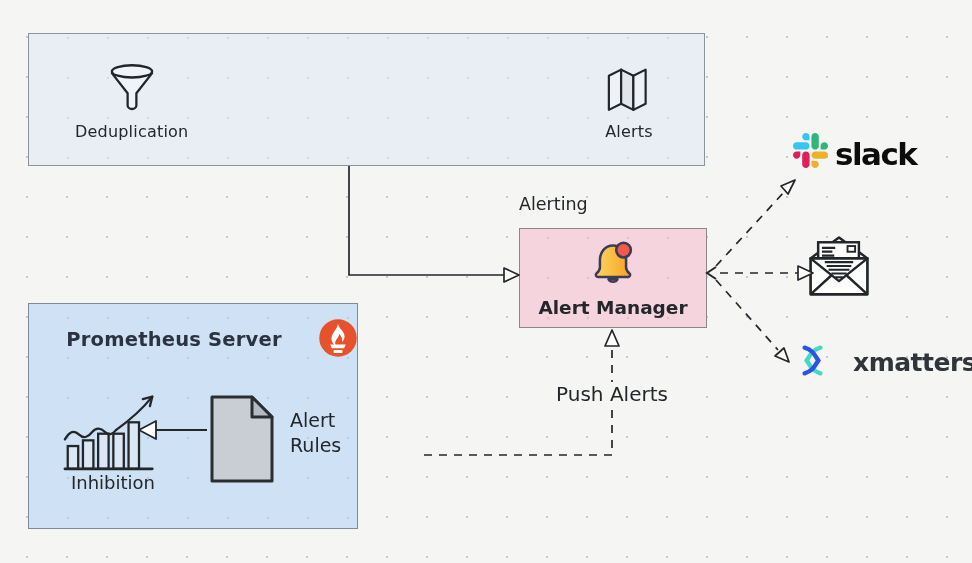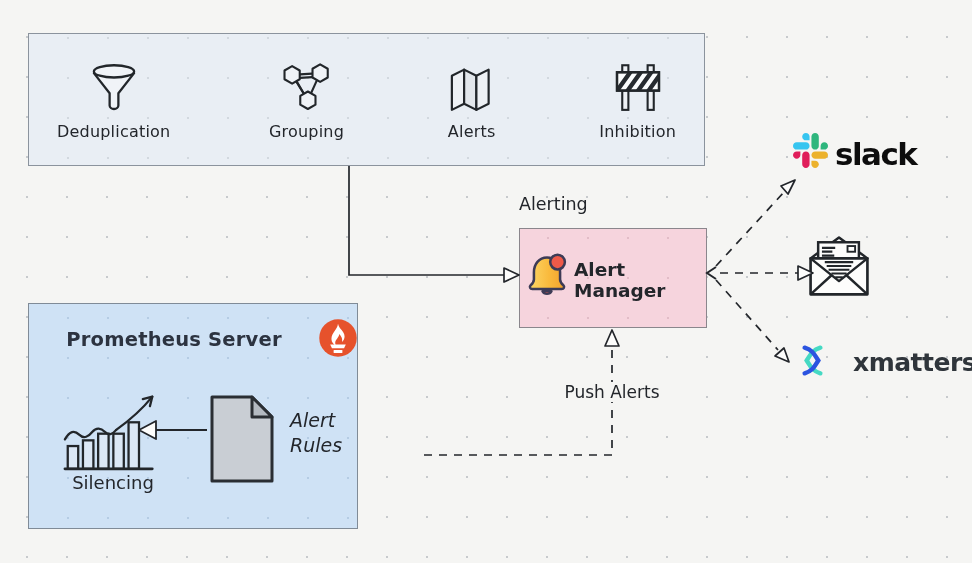--- a/index.html
+++ b/index.html
@@ -17,36 +17,36 @@
   }
   .abs{position:absolute;}
   
   .features-box{
     left:28px;top:33px;width:677px;height:133px;
     background-color:#e9eef4;
     background-image:radial-gradient(#d2d8df 1.1px, transparent 1.3px);
     background-size:40px 40px;background-position:19px 24px;
     border:1.5px solid #8b939d;
     display:flex;align-items:center;justify-content:space-between;
-    padding:0 28px;box-sizing:border-box;z-index:2;
+    padding:0 46px;box-sizing:border-box;z-index:2;
   }
   .feature{display:flex;flex-direction:column;align-items:center;gap:6px;}
   .feature .ficon{height:58px;display:flex;align-items:flex-end;justify-content:center;}
   .feature .flabel{font-size:16px;font-weight:500;letter-spacing:.2px;color:#23262b;white-space:nowrap;}
   .alerting-label{
     left:519px;top:194px;width:188px;text-align:left;
     font-size:17.5px;font-weight:500;color:#23262b;z-index:2;
   }
   .alert-manager-box{
     left:519px;top:228px;width:188px;height:100px;
     background-color:#f6d4dd;
     background-image:radial-gradient(#e2bcc7 1.1px, transparent 1.3px);
     background-size:40px 40px;background-position:8px 29px;
     border:1.5px solid #8a868c;
-    display:flex;flex-direction:row;align-items:center;justify-content:center;
+    display:flex;flex-direction:column;align-items:center;justify-content:center;
     box-sizing:border-box;z-index:2;
   }
   .alert-manager-box .amlabel{font-size:18.5px;font-weight:600;color:#23262b;margin-top:3px;}
   .prometheus-box{
     left:28px;top:303px;width:330px;height:226px;
     background-color:#cfe2f5;
     background-image:radial-gradient(#b5cce4 1.1px, transparent 1.3px);
     background-size:40px 40px;background-position:19px 34px;
     border:1.5px solid #808b97;
     box-sizing:border-box;z-index:2;
@@ -54,25 +54,25 @@
   .prom-title{
     position:absolute;left:0;top:24px;width:290px;text-align:center;
     font-size:19.5px;font-weight:600;color:#2c3340;letter-spacing:.2px;
   }
   .prom-logo{position:absolute;left:289px;top:14px;}
   .thresholds-icon{position:absolute;left:34px;top:76px;}
   .thresholds-label{position:absolute;left:8px;top:168px;width:152px;text-align:center;
     font-size:18px;font-weight:500;color:#23262b;}
   .doc-icon{position:absolute;left:179px;top:89px;}
   .alert-rules-label{position:absolute;left:261px;top:104px;width:82px;
-    font-size:19px;font-weight:500;line-height:25px;color:#23262b;font-style:italic;}
+    font-size:19px;font-weight:500;line-height:25px;color:#23262b;}
   
   .push-alerts-label{
     left:538px;top:382px;width:148px;text-align:center;
-    font-size:17px;font-weight:500;color:#23262b;
+    font-size:20px;font-weight:500;color:#23262b;
     background:#f5f5f3;z-index:6;
   }
   
   .slack-group{left:793px;top:133px;display:flex;align-items:flex-end;gap:7px;z-index:2;}
   .slack-word{font-size:31px;font-weight:700;letter-spacing:-1.5px;color:#0d0d0d;}
   .envelope-wrap{left:803px;top:231px;z-index:2;}
   .xmatters-group{left:796px;top:344px;display:flex;align-items:center;gap:8px;z-index:2;}
   .xmatters-word{font-size:25px;font-weight:700;letter-spacing:-.5px;color:#2f353b;margin-left:16px;}
   
   #edges{position:absolute;left:0;top:0;z-index:5;pointer-events:none;}
@@ -87,70 +87,35 @@
     <div class="feature">
       <span class="ficon">
         <svg width="58" height="56" viewBox="0 0 64 64">
           <path d="M9 15 L27 38 L27 52 a5 4 0 0 0 10 0 L37 38 L55 15" fill="#f0f3f7" stroke="#22262a" stroke-width="2.6" stroke-linejoin="round" stroke-linecap="round"></path>
           <ellipse cx="32" cy="13" rx="23" ry="7" fill="#f0f3f7" stroke="#22262a" stroke-width="2.6"></ellipse>
         </svg>
       </span>
       <span class="flabel">Deduplication</span>
     </div>
 
-    <div class="feature">
-      <span class="ficon">
-        <svg width="58" height="56" viewBox="0 0 64 64">
-          <g stroke="#22262a" stroke-width="2.4" fill="none">
-            <path d="M15 17 L47 15 M15 17 L33 46 M47 15 L33 46"></path>
-            <path d="M15 21 L47 19 M17 19 L34 48"></path>
-          </g>
-          <g fill="#f0f3f7" stroke="#22262a" stroke-width="2.4" stroke-linejoin="round">
-            <path d="M15 7 l8.7 5 v10 l-8.7 5 l-8.7 -5 v-10 z"></path>
-            <path d="M47 5 l8.7 5 v10 l-8.7 5 l-8.7 -5 v-10 z"></path>
-            <path d="M33 36 l8.7 5 v10 l-8.7 5 l-8.7 -5 v-10 z"></path>
-          </g>
-        </svg>
-      </span>
-      <span class="flabel">Grouping</span>
-    </div>
 
 
     <div class="feature">
       <span class="ficon">
         <svg width="58" height="56" viewBox="0 0 64 64">
           <g stroke="#22262a" stroke-width="2.5" stroke-linejoin="round">
             <path d="M9 18 L23 11 L23 50 L9 57 Z" fill="#eef1f5"></path>
             <path d="M23 11 L37 18 L37 57 L23 50 Z" fill="#e2e6eb"></path>
             <path d="M37 18 L51 11 L51 50 L37 57 Z" fill="#eef1f5"></path>
           </g>
         </svg>
       </span>
       <span class="flabel">Alerts</span>
     </div>
 
-    <div class="feature">
-      <span class="ficon">
-        <svg width="58" height="56" viewBox="0 0 64 64">
-          <defs>
-              <clipPath id="barclip">
-                <rect x="8" y="14" width="48" height="21"></rect>
-              </clipPath>
-            </defs>
-          <rect x="14" y="6" width="7" height="51" fill="#eef1f5" stroke="#22262a" stroke-width="2.4"></rect>
-          <rect x="43" y="6" width="7" height="51" fill="#eef1f5" stroke="#22262a" stroke-width="2.4"></rect>
-          <rect x="8" y="14" width="48" height="21" fill="#fbfcfd" stroke="#22262a" stroke-width="2.6"></rect>
-          <g clip-path="url(#barclip)" stroke="#272b30" stroke-width="5">
-            <path d="M6 38 L26 10 M18 38 L38 10 M30 38 L50 10 M42 38 L62 10"></path>
-          </g>
-          <rect x="8" y="14" width="48" height="21" fill="none" stroke="#22262a" stroke-width="2.6"></rect>
-        </svg>
-      </span>
-      <span class="flabel">Inhibition</span>
-    </div>
   </div>
 
   <div class="abs alerting-label">Alerting</div>
 
   <div class="abs alert-manager-box">
     <span>
       <svg width="54" height="52" viewBox="0 0 64 60">
         <defs>
           <linearGradient id="goldg" x1="0" y1="0" x2="1" y2="0">
             <stop offset="0" stop-color="#fcd565"></stop>
@@ -186,21 +151,21 @@
           <rect x="37" y="56" width="11" height="37"></rect>
           <rect x="53" y="56" width="11" height="37"></rect>
           <rect x="69" y="44" width="11" height="49"></rect>
         </g>
         <path d="M2 93 h92" stroke="#22262a" stroke-width="2.8" stroke-linecap="round" fill="none"></path>
         <path d="M2 62 c5 -9 10 -10 15 -5 c5 5 10 2 14 -3 c4 -5 9 -4 13 0 c4 4 8 3 12 -2" fill="none" stroke="#22262a" stroke-width="2.4" stroke-linecap="round"></path>
         <path d="M56 52 C 70 42 82 32 94 17" fill="none" stroke="#22262a" stroke-width="2.4" stroke-linecap="round"></path>
         <path d="M94 17 l-10 2.5 M94 17 l-2.5 10" fill="none" stroke="#22262a" stroke-width="2.4" stroke-linecap="round"></path>
       </svg>
     </span>
-    <div class="thresholds-label">Silencing</div>
+    <div class="thresholds-label">Inhibition</div>
 
     <span class="doc-icon">
       <svg width="68" height="92" viewBox="0 0 68 90">
         <path d="M4 3 H44 L64 23 V87 H4 Z" fill="#c9ced4" stroke="#2a2e33" stroke-width="3" stroke-linejoin="round"></path>
         <path d="M44 3 V23 H64 Z" fill="#b4bac1" stroke="#2a2e33" stroke-width="3" stroke-linejoin="round"></path>
       </svg>
     </span>
     <div class="alert-rules-label">Alert Rules</div>
   </div>
 

